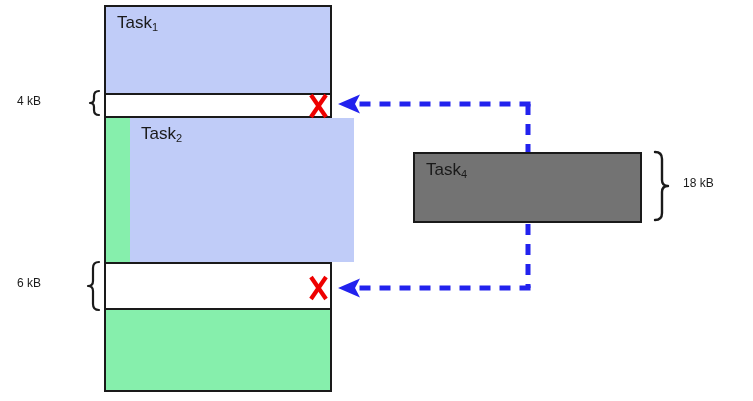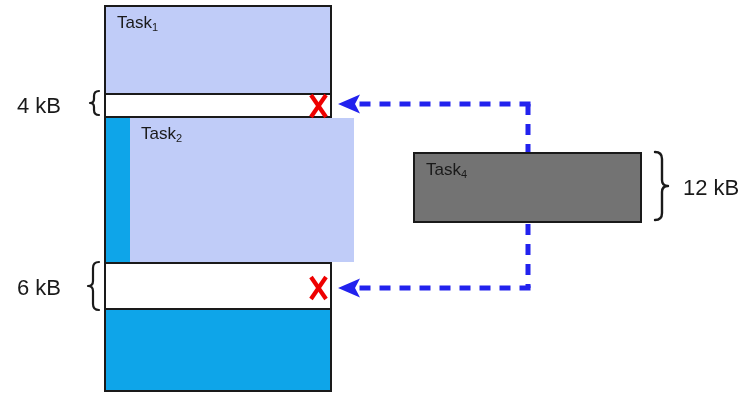--- a/index.html
+++ b/index.html
@@ -10,21 +10,21 @@
     overflow:hidden;
   }
   #stage{position:relative;width:753px;height:401px;}
 
   
   .mem-frame{
     position:absolute;left:104px;top:5px;
     width:228px;height:387px;
     border:2px solid #1a1a1a;
     box-sizing:border-box;
-    background:#0ea5e9;
+    background:#86efac;
   }
   .block{
     position:absolute;left:0;width:100%;
     background:#c0ccf8;
     box-sizing:border-box;
   }
   .block.hole{background:#ffffff;}
   .edge-top{border-top:2px solid #1a1a1a;}
   .edge-bot{border-bottom:2px solid #1a1a1a;}
 
@@ -42,21 +42,21 @@
     width:229px;height:71px;
     background:#737373;
     border:2px solid #1a1a1a;
     box-sizing:border-box;
     z-index:6;
   }
 
   
   .size-label{
     position:absolute;
-    font-size:22px;color:#1a1a1a;
+    font-size:12px;color:#1a1a1a;
     white-space:nowrap;line-height:1;
   }
 
   
   svg.layer{position:absolute;left:0;top:0;width:753px;height:401px;}
   svg.under{z-index:2;}
   svg.over{z-index:9;}
 </style>
 </head>
 <body>
@@ -112,15 +112,15 @@
     <g stroke="#ee0000" stroke-width="4.2" stroke-linecap="butt">
       <line x1="311" y1="277" x2="326" y2="299"></line>
       <line x1="326" y1="277" x2="311" y2="299"></line>
     </g>
   </svg>
 
   <div class="size-label" style="left:17px;top:95px;">4 kB</div>
 
   <div class="size-label" style="left:17px;top:277px;">6 kB</div>
 
-  <div class="size-label" style="left:683px;top:177px;">12 kB</div>
+  <div class="size-label" style="left:683px;top:177px;">18 kB</div>
 
 </div>
 
 </body></html>

